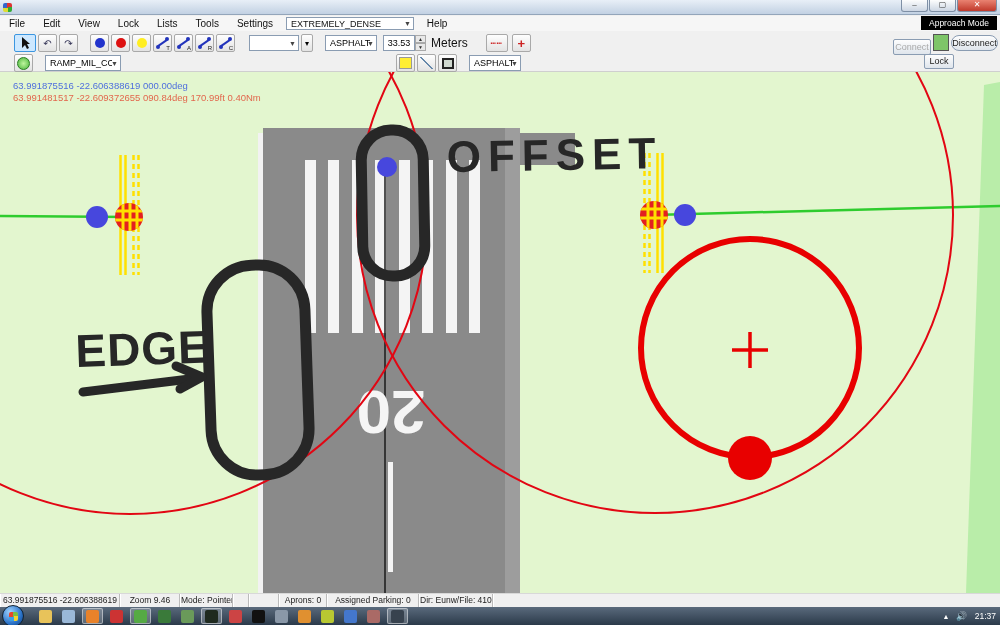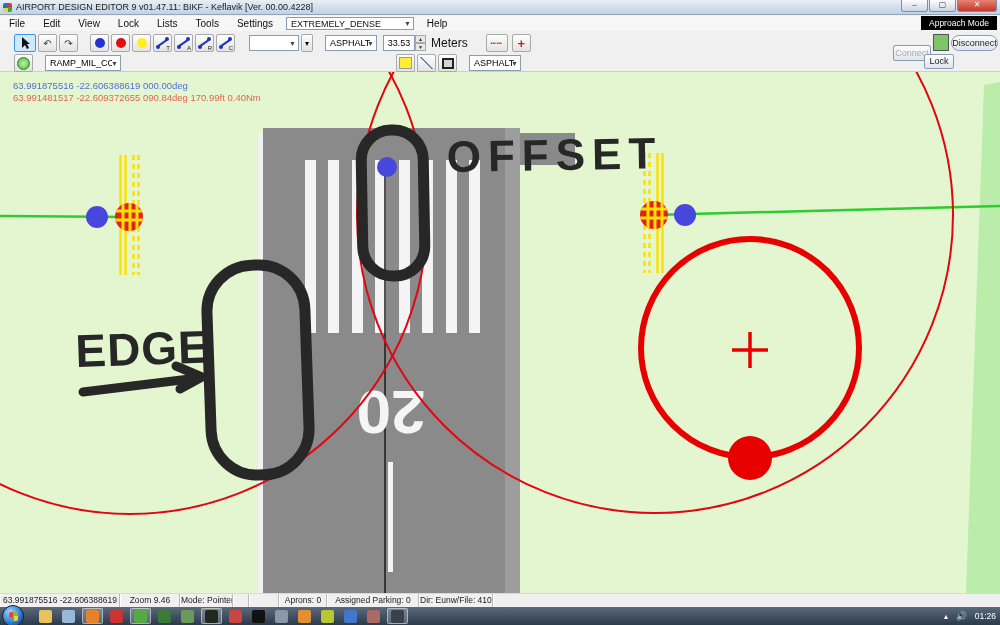--- a/index.html
+++ b/index.html
@@ -46,21 +46,21 @@
   .dd { height:16px; border:1px solid #8a9cb2; background:#fff; display:flex; align-items:center;
     font-size:9px; padding-left:4px; margin-left:12px; position:relative; flex:none; }
   .dd .arrow { position:absolute; right:2px; font-size:7px; color:#444; }
   .spin { display:flex; margin-left:6px; flex:none;justify-content:center; }
   .spin input { width:32px; height:16px; border:1px solid #8a9cb2; font-size:9px; text-align:center; }
   .spin .ud { display:flex; flex-direction:column; width:11px; }
   .spin .ud div { height:8px; border:1px solid #a9a9a9; background:#e8e8e8; font-size:5px; line-height:6px; text-align:center; color:#333; }
   .lbl { font-size:12px; margin-left:5px; color:#111; }
   .right-btn { position:absolute; font-size:9px; border:1px solid #8a9cb2; border-radius:2px;
     background:linear-gradient(#fdfdfd,#dfe5ec); text-align:center; }
-  #connect-btn { left:893px; top:12px; width:38px; height:16px; color:#aaa; line-height:14px; }
+  #connect-btn { left:893px; top:6px; width:38px; height:16px; color:#aaa; line-height:14px; }
   #conn-square { position:absolute; left:933px; top:1px; width:16px; height:17px; background:#7ec568; border:1px solid #555; }
   #disconnect-btn { left:951px; top:2px; width:47px; height:16px; color:#222; line-height:14px;border-radius:8px; }
   #lock-btn { left:924px; top:1px; width:30px; height:15px; color:#222; line-height:13px; }
   #green-circle-btn .gc { width:13px; height:13px; border-radius:50%; background:radial-gradient(#bff59e,#49b53a); border:1px solid #2a7d22; }
   .yellow-sq { width:13px; height:12px; background:#ffee33; border:1px solid #999; }
   .diag { width:13px; height:12px; background:linear-gradient(45deg,transparent 45%,#6688aa 45%,#6688aa 55%,transparent 55%); }
   .poly { width:12px; height:11px; border:2px solid #222; background:#cfd8cf; position:relative; }
   .dash-red { color:#cc2222; font-size:8px; letter-spacing:1px; }
   .plus-red { color:#cc2222; font-size:13px; font-weight:bold; }
 
@@ -87,21 +87,20 @@
   #tray { position:absolute; right:4px; top:0; height:18px; display:flex; align-items:center; color:#fff; font-size:8.5px; gap:7px; }
   #tray .chev { font-size:7px; } #tray .spk { font-size:9px; }
 </style>
 </head>
 <body>
 
 <div id="app">
 
   <div id="titlebar">
     <div id="app-icon"></div>
-    <span>AIRPORT DESIGN EDITOR 9  v01.47.11: BIKF - Keflavik [Ver. 00.00.4228]</span>
     <div id="win-controls">
       <div class="winbtn">–</div>
       <div class="winbtn">▢</div>
       <div class="winbtn close">✕</div>
     </div>
   </div>
 
   <div id="menubar">
     <span class="menu-item">File</span>
     <span class="menu-item">Edit</span>
@@ -382,17 +381,17 @@
         <span class="tk-frame">
           <span class="tk-icon" title="faded-app-icon" style="background: rgb(170, 106, 102);"></span>
         </span>
         <span class="tk-frame boxed">
           <span class="tk-icon" title="active-plane-icon" style="background: rgb(55, 66, 78);"></span>
         </span>
       </div>
     <div id="tray">
       <span class="chev">▲</span>
       <span class="spk">🔊</span>
-      <span>01:26</span>
+      <span>21:37</span>
     </div>
   </div>
 
 </div>
 
 </body></html>

